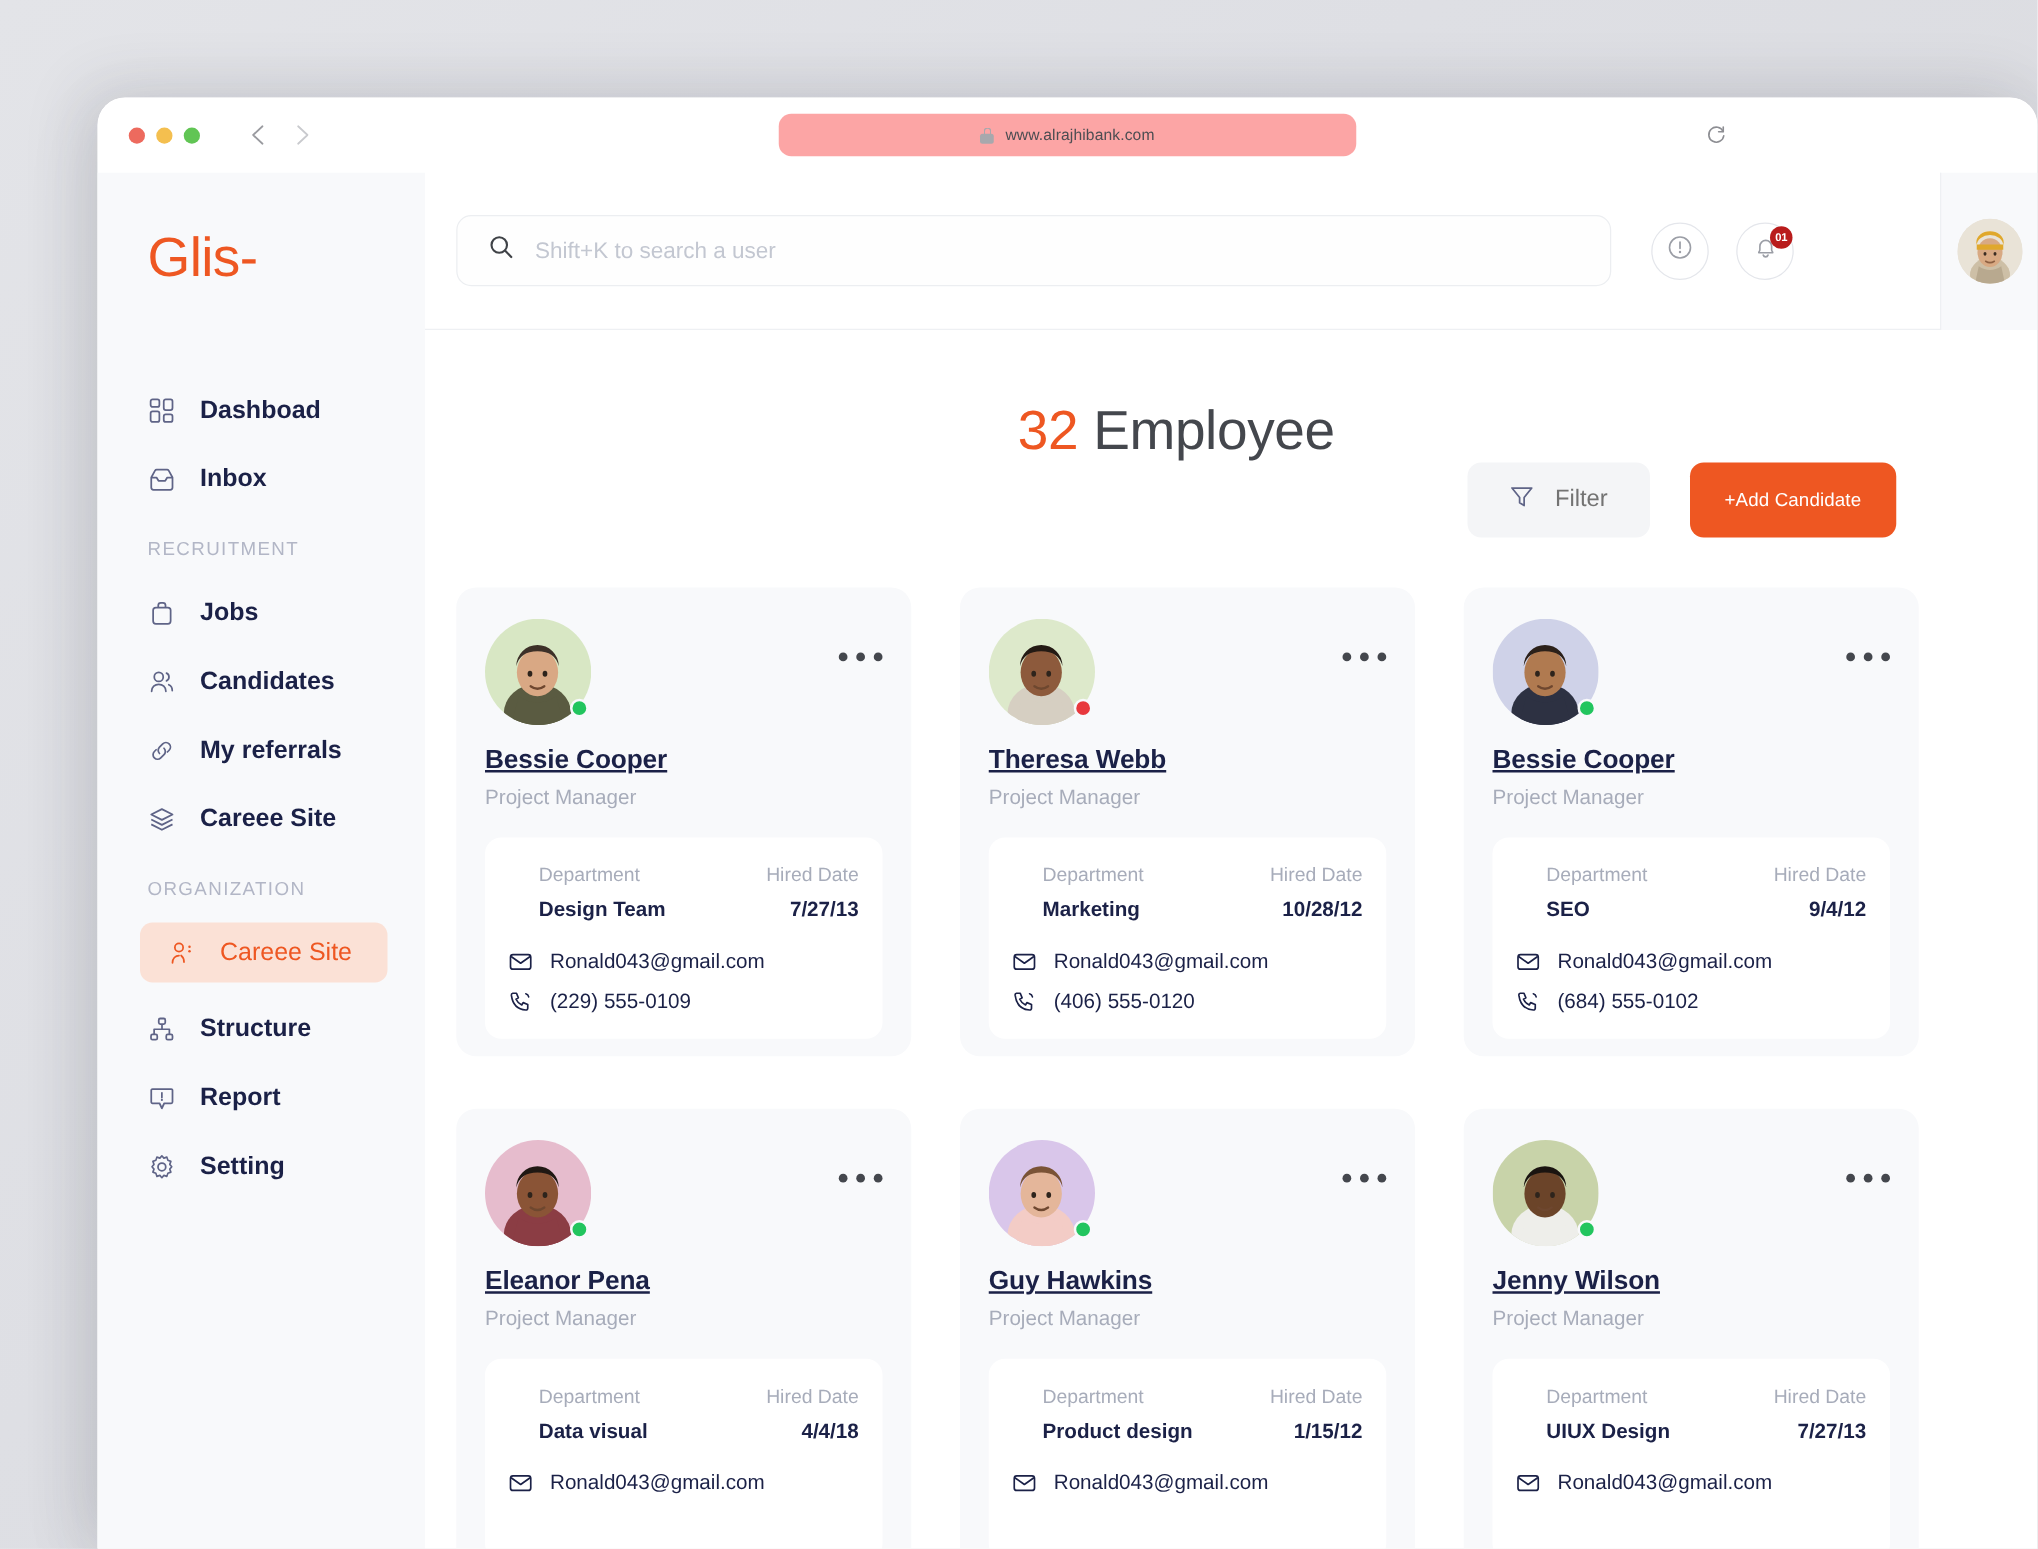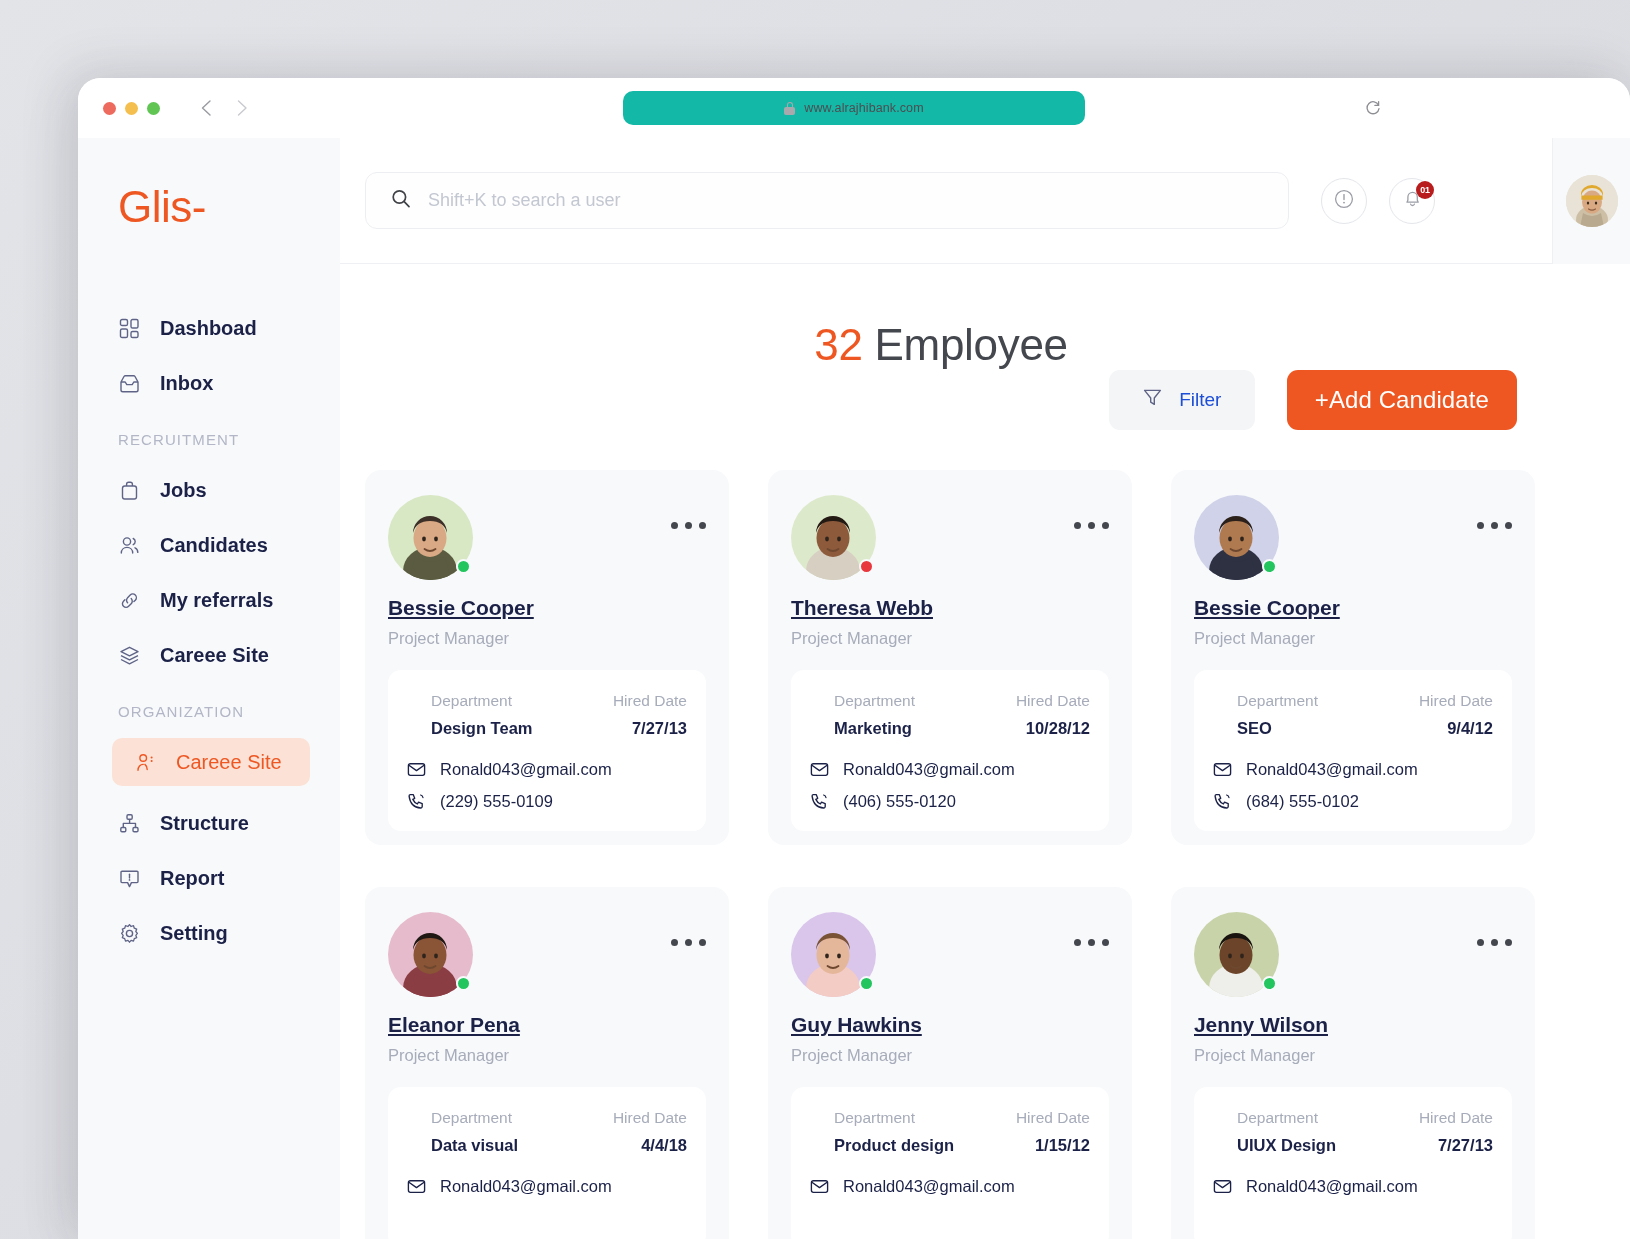--- a/index.html
+++ b/index.html
@@ -51,21 +51,21 @@
   .navarrows { display: flex; gap: 16px; margin-left: 36px; align-items: center; }
   .navarrow { width: 20px; height: 20px; display: flex; align-items: center; justify-content: center; }
   .navarrow svg { display:block; }
 
   .urlbar {
     position: absolute;
     left: 50%;
     transform: translateX(-50%);
     width: 462px;
     height: 34px;
-    background: #14b8a6;
+    background: #fca5a5;
     border-radius: 10px;
     display: flex;
     align-items: center;
     justify-content: center;
     gap: 9px;
   }
   .lock { width: 11px; height: 13px; position: relative; }
   .lock-body { position:absolute; bottom:0; left:0; width:11px; height:8px; background:#a8a8ad; border-radius:2px; }
   .lock-shackle { position:absolute; top:0; left:2.5px; width:6px; height:6px; border:1.6px solid #a8a8ad; border-bottom:none; border-radius:3px 3px 0 0; }
   .url-text { font-size: 12.5px; color: #4d4d52; letter-spacing: .1px; }
@@ -228,32 +228,32 @@
   }
   .page-title .count { color: #EE5722; }
   .head-actions { margin-left: auto; display: flex; gap: 32px; align-items: center; }
   .btn-filter {
     width: 146px; height: 60px;
     background: #f4f5f7;
     border-radius: 11px;
     display: flex; align-items: center; justify-content: center;
     gap: 16px;
     font-size: 19px;
-    color: #1d4ed8;
+    color: #737373;
     cursor: pointer;
     border: none;
     font-family: "Liberation Sans", sans-serif;
   }
   .btn-add {
     height: 60px;
     padding: 0 28px;
     background: #EE5722;
     border-radius: 11px;
     color: #fff;
-    font-size: 24px;
+    font-size: 15px;
     display: flex; align-items: center; justify-content: center;
     cursor: pointer;
     border: none;
     font-family: "Liberation Sans", sans-serif;
     letter-spacing: .1px;
   }
 
   
   .grid {
     display: grid;

